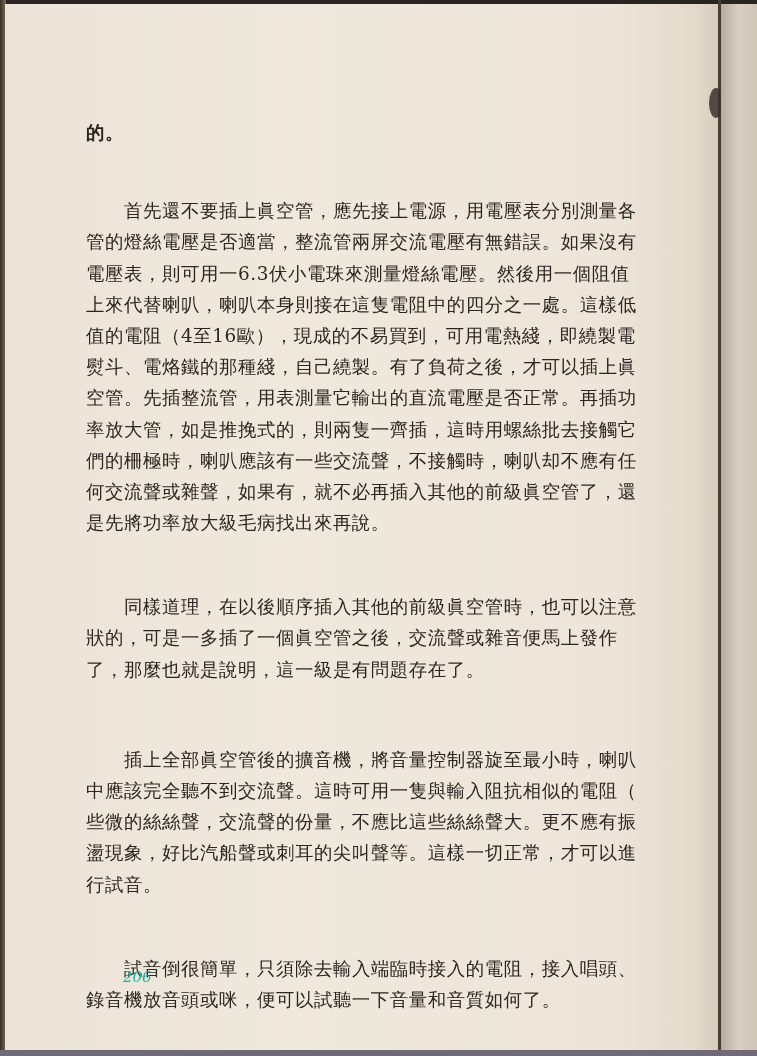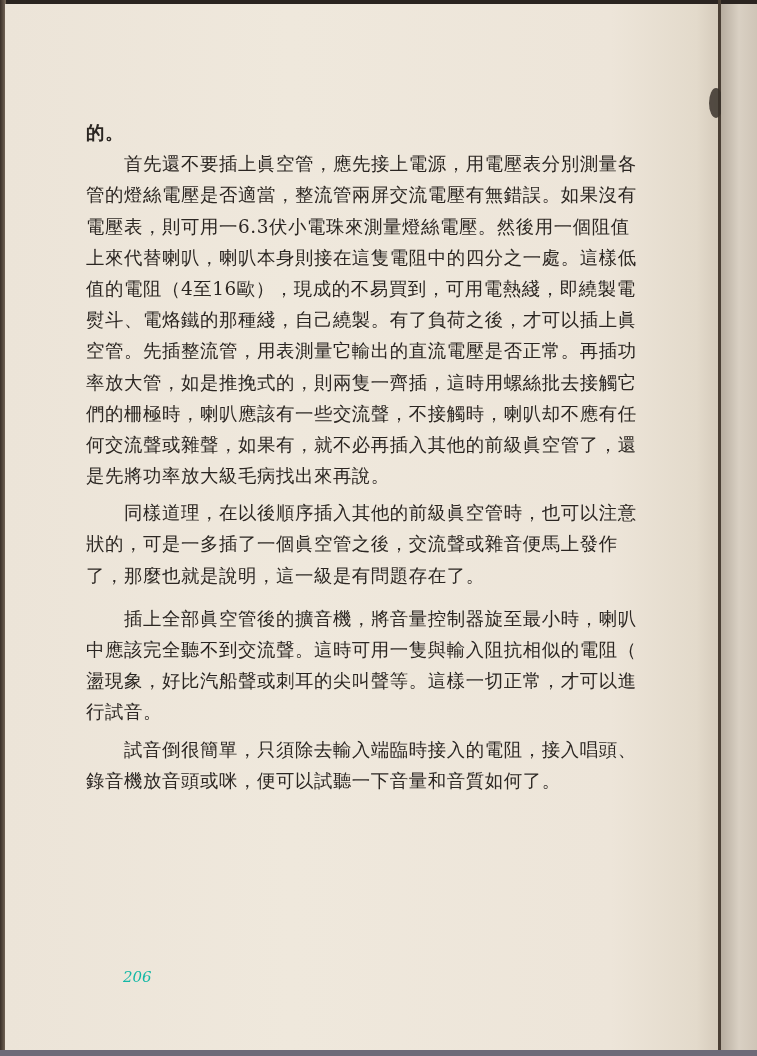--- a/index.html
+++ b/index.html
@@ -34,21 +34,21 @@
     }
     .text-block {
       position: absolute; left: 86px; top: 117px; width: 530px;
       color: #2b2622; font-size: 18.4px; letter-spacing: 0.6px;
     }
     .line {
       height: 31.2px; line-height: 31.2px; white-space: nowrap;
       text-align: justify; text-align-last: justify;
     }
     .line.last { text-align-last: left; }
-    .line.indent { padding-left: 38px; }
+    .line.indent { padding-left: 38px; margin-top: 47px; }
     .line.first-line { font-weight: bold; }
     .para-gap { height: 6px; }
     .page-number {
       position: absolute; left: 123px; top: 968px;
       font-size: 15px; font-weight: normal; font-style: italic; color: #14b8a6;
       font-family: "DejaVu Serif", serif;
     }
   </style>
 </head>
 <body>
@@ -86,20 +86,21 @@
     <div class="line">狀的，可是一多插了一個眞空管之後，交流聲或雜音便馬上發作</div>
     <div class="line last">了，那麼也就是說明，這一級是有問題存在了。</div>
   </div>
   <div class="para-gap"></div>
 
   <div class="para-gap"></div>
 
   <div>
     <div class="line indent">插上全部眞空管後的擴音機，將音量控制器旋至最小時，喇叭</div>
     <div class="line">中應該完全聽不到交流聲。這時可用一隻與輸入阻抗相似的電阻（</div>
+    <div class="line">些微的絲絲聲，交流聲的份量，不應比這些絲絲聲大。更不應有振</div>
     <div class="line">盪現象，好比汽船聲或刺耳的尖叫聲等。這樣一切正常，才可以進</div>
     <div class="line last">行試音。</div>
   </div>
   <div class="para-gap"></div>
 
   <div>
     <div class="line indent">試音倒很簡單，只須除去輸入端臨時接入的電阻，接入唱頭、</div>
     <div class="line last">錄音機放音頭或咪，便可以試聽一下音量和音質如何了。</div>
   </div>
 </div>

